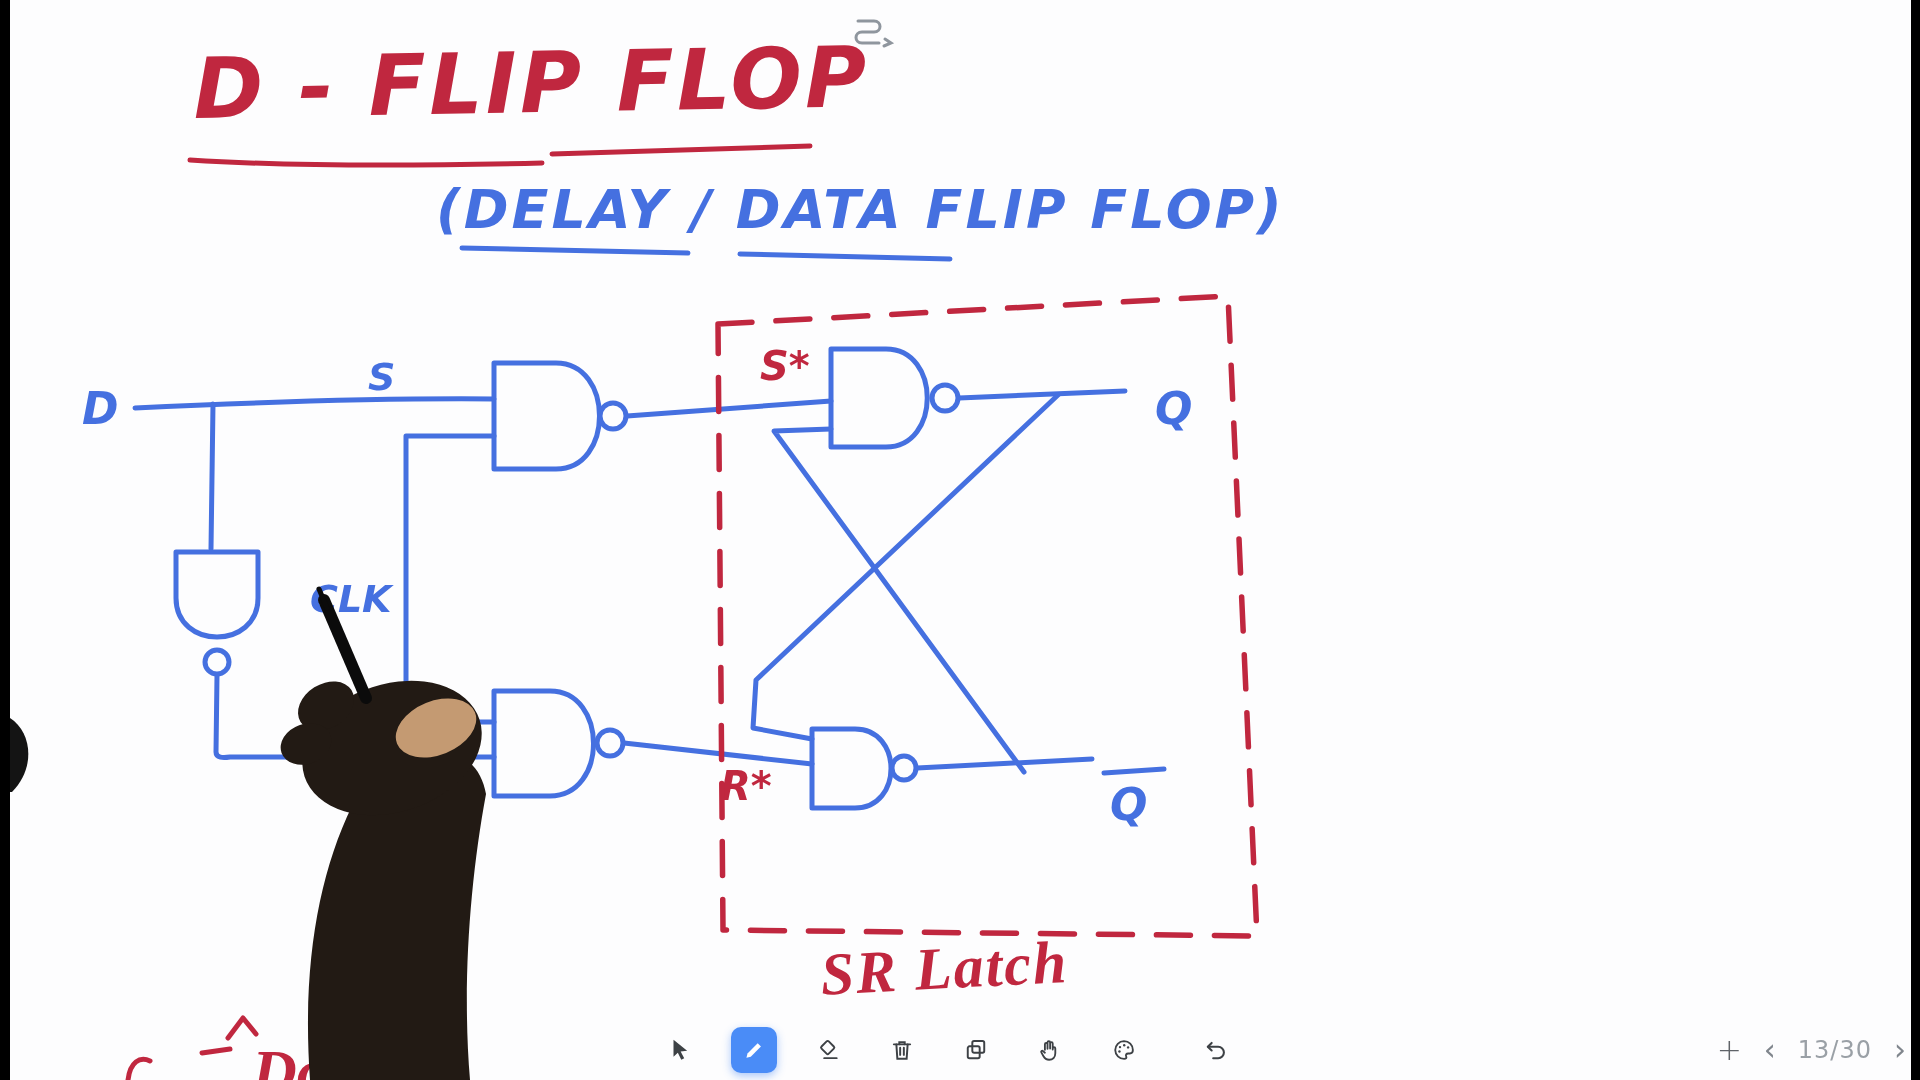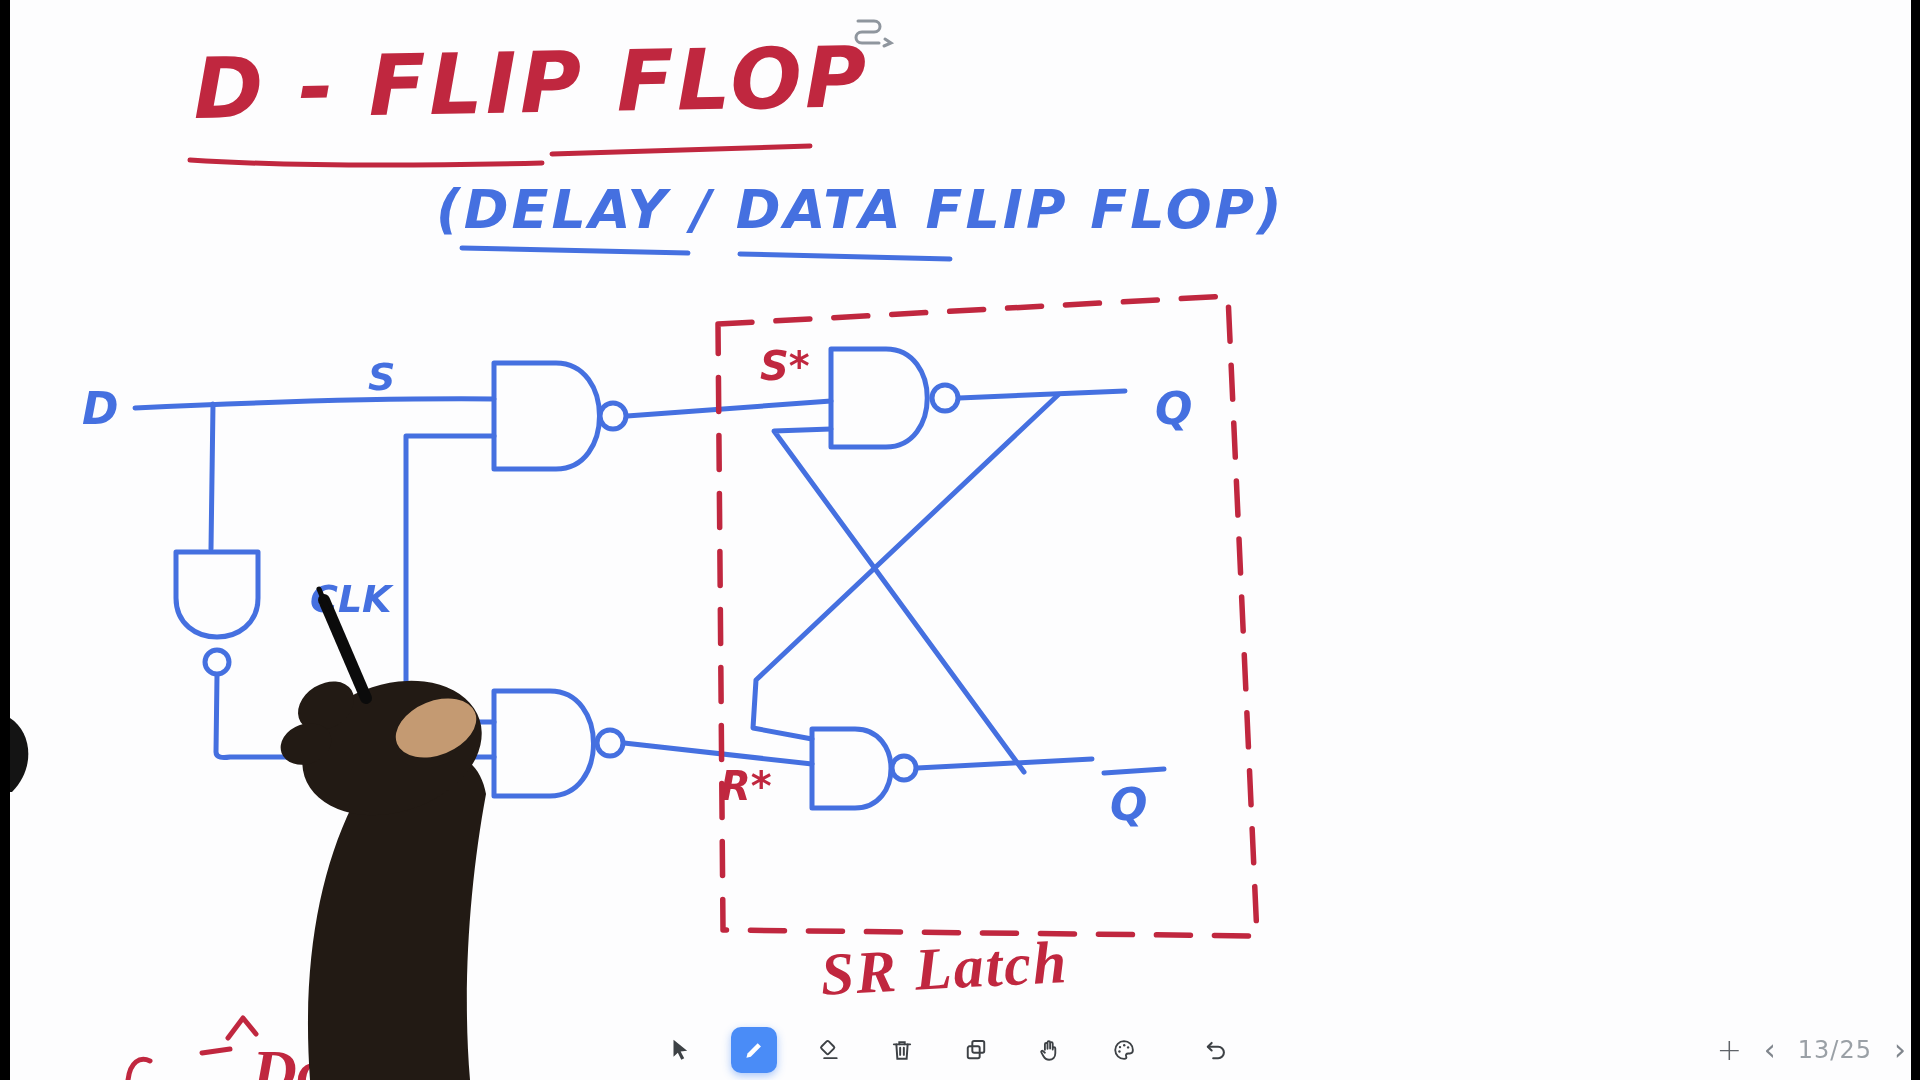--- a/index.html
+++ b/index.html
@@ -207,15 +207,15 @@
         <path d="M8 5.5 L4.4 9 L8 12.4"></path>
         <path d="M4.8 9 H14 a5.3 5.3 0 0 1 0 10.6 H9.4"></path>
       </g>
     </svg>
   </button>
 </div>
 
 <div class="pager">
   <button class="pgbtn plus">+</button>
   <button class="pgbtn chev">‹</button>
-  <span class="pgtext">13/25</span>
+  <span class="pgtext">13/30</span>
   <button class="pgbtn chev">›</button>
 </div>
 
 </body></html>

